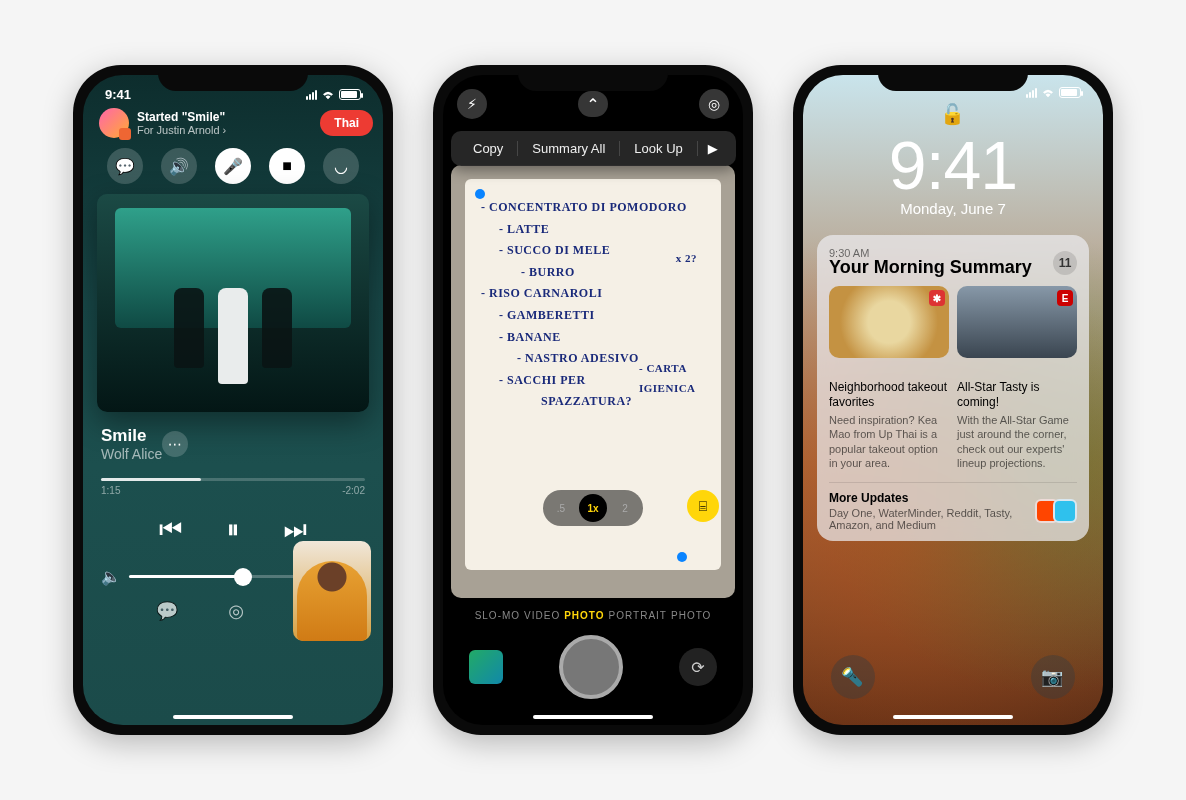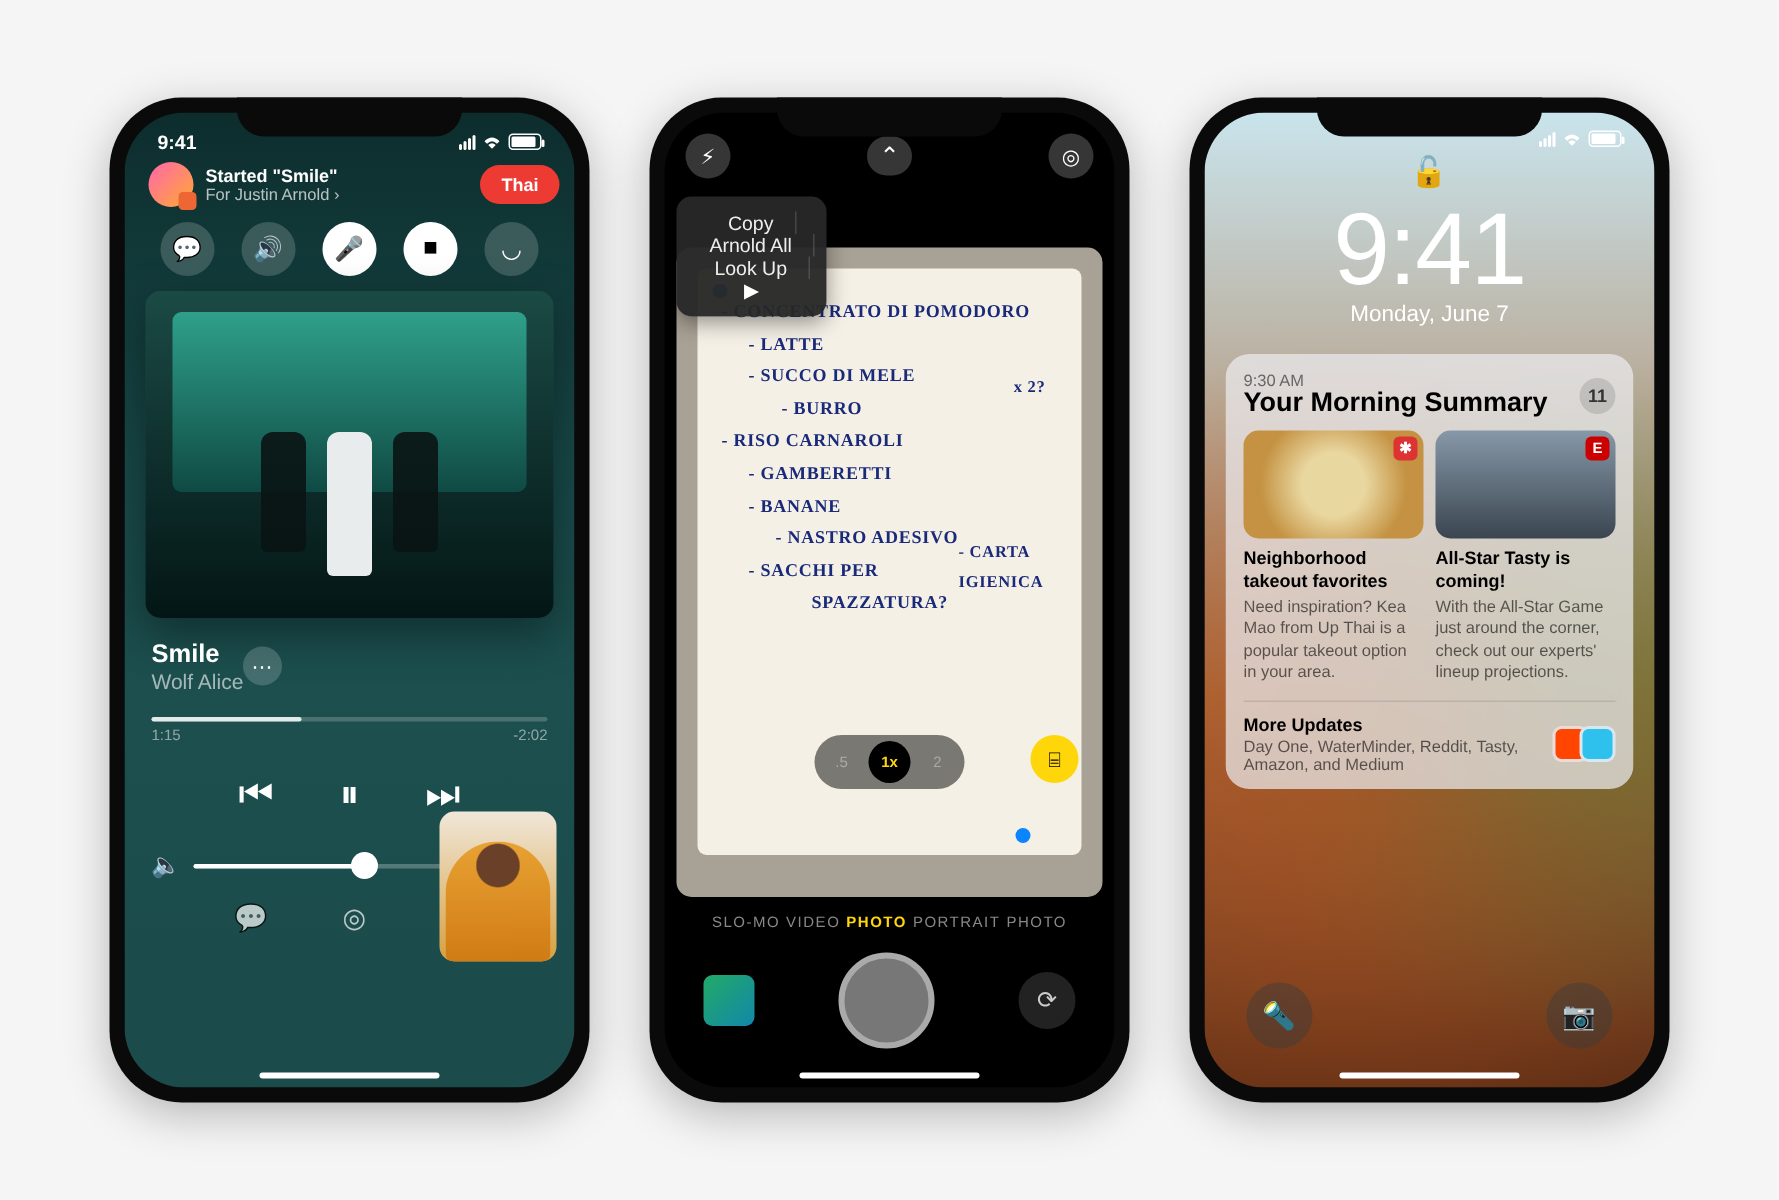--- a/index.html
+++ b/index.html
@@ -95,21 +95,21 @@
   .pip { position:absolute; right:12px; bottom:84px; width:78px; height:100px; border-radius:10px; overflow:hidden;
     background:linear-gradient(180deg,#f0e7d9,#d8a040); display:flex; align-items:flex-end; justify-content:center; }
   .pip .person { width:70px; height:80px; background:radial-gradient(circle at 50% 20%, #6b4028 14px, transparent 15px), linear-gradient(180deg,#e8a233,#d07b15); border-radius:40px 40px 6px 6px; }
 
   
   .p2-bg { background:#000; width:100%; height:100%; color:#fff; display:flex; flex-direction:column; position:relative; }
   .p2-topbar { padding:14px 14px 6px; display:flex; justify-content:space-between; align-items:center; }
   .circ { width:30px; height:30px; border-radius:50%; background:rgba(60,60,60,.9); display:flex; align-items:center; justify-content:center; font-size:14px; }
   .chev { width:30px; height:26px; border-radius:14px; background:rgba(60,60,60,.9); display:flex; align-items:center; justify-content:center; }
   .ctx-menu { position:absolute; top:56px; left:8px; z-index:20;
-    background:rgba(40,40,40,.96); border-radius:10px; padding:10px 8px; display:flex; align-items:center; box-shadow:0 4px 14px rgba(0,0,0,.4);flex-direction:column; }
+    background:rgba(40,40,40,.96); border-radius:10px; padding:10px 8px; display:flex; align-items:center; box-shadow:0 4px 14px rgba(0,0,0,.4); }
   .ctx-item { padding:0 14px; font-size:13px; color:#eee; border-right:1px solid rgba(255,255,255,.15); }
   .ctx-item:last-of-type { border-right:none; }
   .ctx-arrow { padding:0 10px; font-size:13px; }
   .viewfinder { margin:40px 8px 0; flex:1; border-radius:10px; background:#a8a195; position:relative; overflow:hidden; }
   .note { position:absolute; top:14px; left:14px; right:14px; bottom:28px; background:#f5f0e6; border-radius:6px; padding:18px 16px;
     color:#1a2a7a; font-family:"Comic Sans MS","Marker Felt",cursive; font-weight:700; font-size:12px; letter-spacing:.5px; line-height:1.8; text-align:left; }
   .note .item { display:block; }
   .note .aside { position:absolute; right:24px; top:70px; font-size:11px; }
   .note .aside2 { position:absolute; right:22px; top:180px; font-size:11px; width:60px; }
   .sel-dot { position:absolute; width:10px; height:10px; background:#0a84ff; border-radius:50%; }
@@ -140,21 +140,21 @@
   .sum-time { font-size:11px; color:rgba(0,0,0,.55); }
   .sum-title { font-size:18px; font-weight:700; margin-top:-2px; }
   .badge-count { width:24px; height:24px; border-radius:50%; background:rgba(0,0,0,.12); display:flex; align-items:center; justify-content:center; font-size:12px; font-weight:600; color:#333; }
   .cards { display:flex; gap:8px; margin-top:8px; }
   .card { flex:1; }
   .card-img { width:100%; height:72px; border-radius:10px; position:relative; }
   .c1 { background:radial-gradient(circle at 50% 50%, #e9d7a0 30%, #c49242 70%); }
   .c2 { background:linear-gradient(180deg,#8798a8,#3a4550); }
   .app-badge { position:absolute; top:4px; right:4px; width:16px; height:16px; border-radius:4px; font-size:10px; font-weight:700; color:#fff; display:flex; align-items:center; justify-content:center; }
   .ab1 { background:#d33; } .ab2 { background:#c00; }
-  .card-title { font-size:12px; font-weight:700; margin-top:6px; line-height:1.25; }
+  .card-title { font-size:12px; font-weight:400; margin-top:22px; line-height:1.25; }
   .card-body { font-size:11px; color:rgba(0,0,0,.6); margin-top:3px; line-height:1.3; }
   .more-updates { margin-top:12px; display:flex; justify-content:space-between; align-items:center; border-top:1px solid rgba(0,0,0,.1); padding-top:8px; }
   .mu-text { flex:1; }
   .mu-title { font-size:12px; font-weight:700; }
   .mu-body { font-size:11px; color:rgba(0,0,0,.6); margin-top:2px; }
   .mu-icons { display:flex; gap:-6px; }
   .mu-icons span { width:24px; height:24px; border-radius:6px; margin-left:-6px; border:2px solid rgba(235,235,240,.9); }
   .mi1 { background:#ff4500; } .mi2 { background:#2fc1ed; }
   .lock-controls { position:absolute; bottom:26px; left:0; right:0; display:flex; justify-content:space-between; padding:0 28px; z-index:5; }
   .lc-btn { width:44px; height:44px; border-radius:50%; background:rgba(60,60,60,.45); display:flex; align-items:center; justify-content:center; color:#fff; font-size:18px; }
@@ -259,21 +259,21 @@
   <div class="screen">
     <div class="p2-bg">
       <div class="p2-topbar">
         <div class="circ">⚡︎</div>
         <div class="chev">⌃</div>
         <div class="circ">◎</div>
       </div>
 
       <div class="ctx-menu">
         <span class="ctx-item">Copy</span>
-        <span class="ctx-item">Arnold All</span>
+        <span class="ctx-item">Summary All</span>
         <span class="ctx-item">Look Up</span>
         <span class="ctx-arrow">▶</span>
       </div>
 
       <div class="viewfinder">
         <div class="note">
           <span class="item">- CONCENTRATO DI POMODORO</span>
           <span class="item" style="padding-left:18px">- LATTE</span>
           <span class="item" style="padding-left:18px">- SUCCO DI MELE</span>
           <span class="item" style="padding-left:40px">- BURRO</span>

